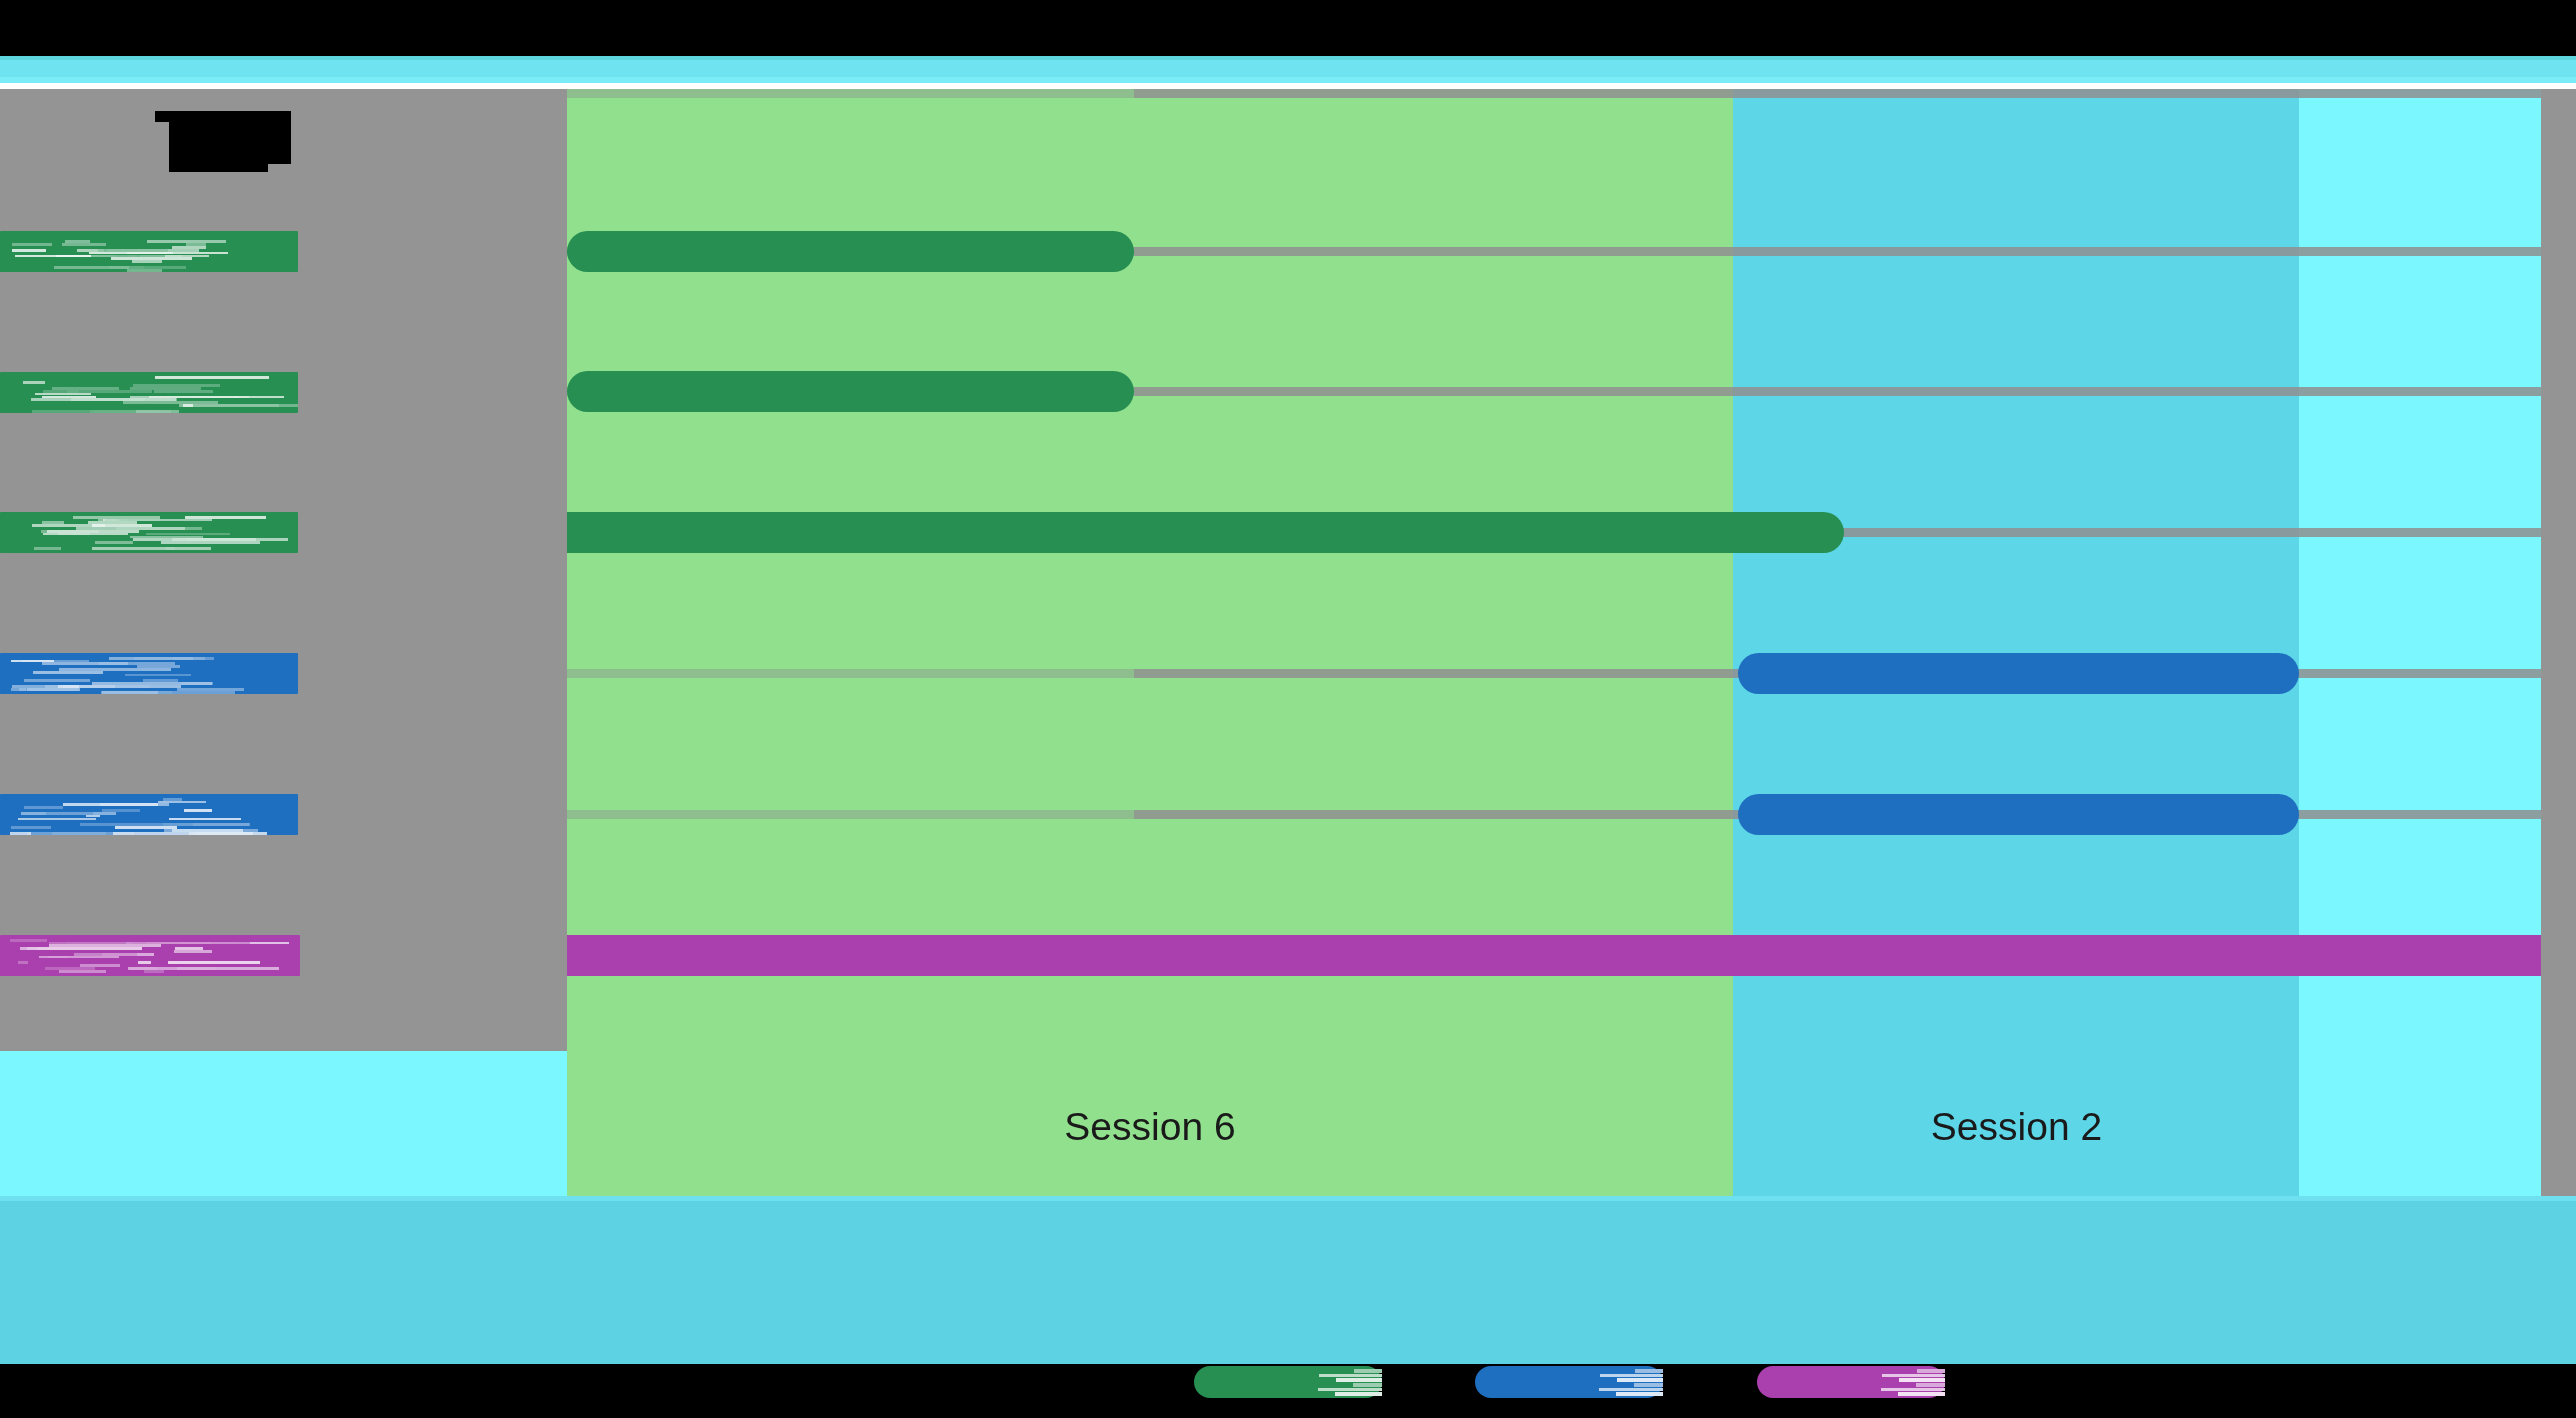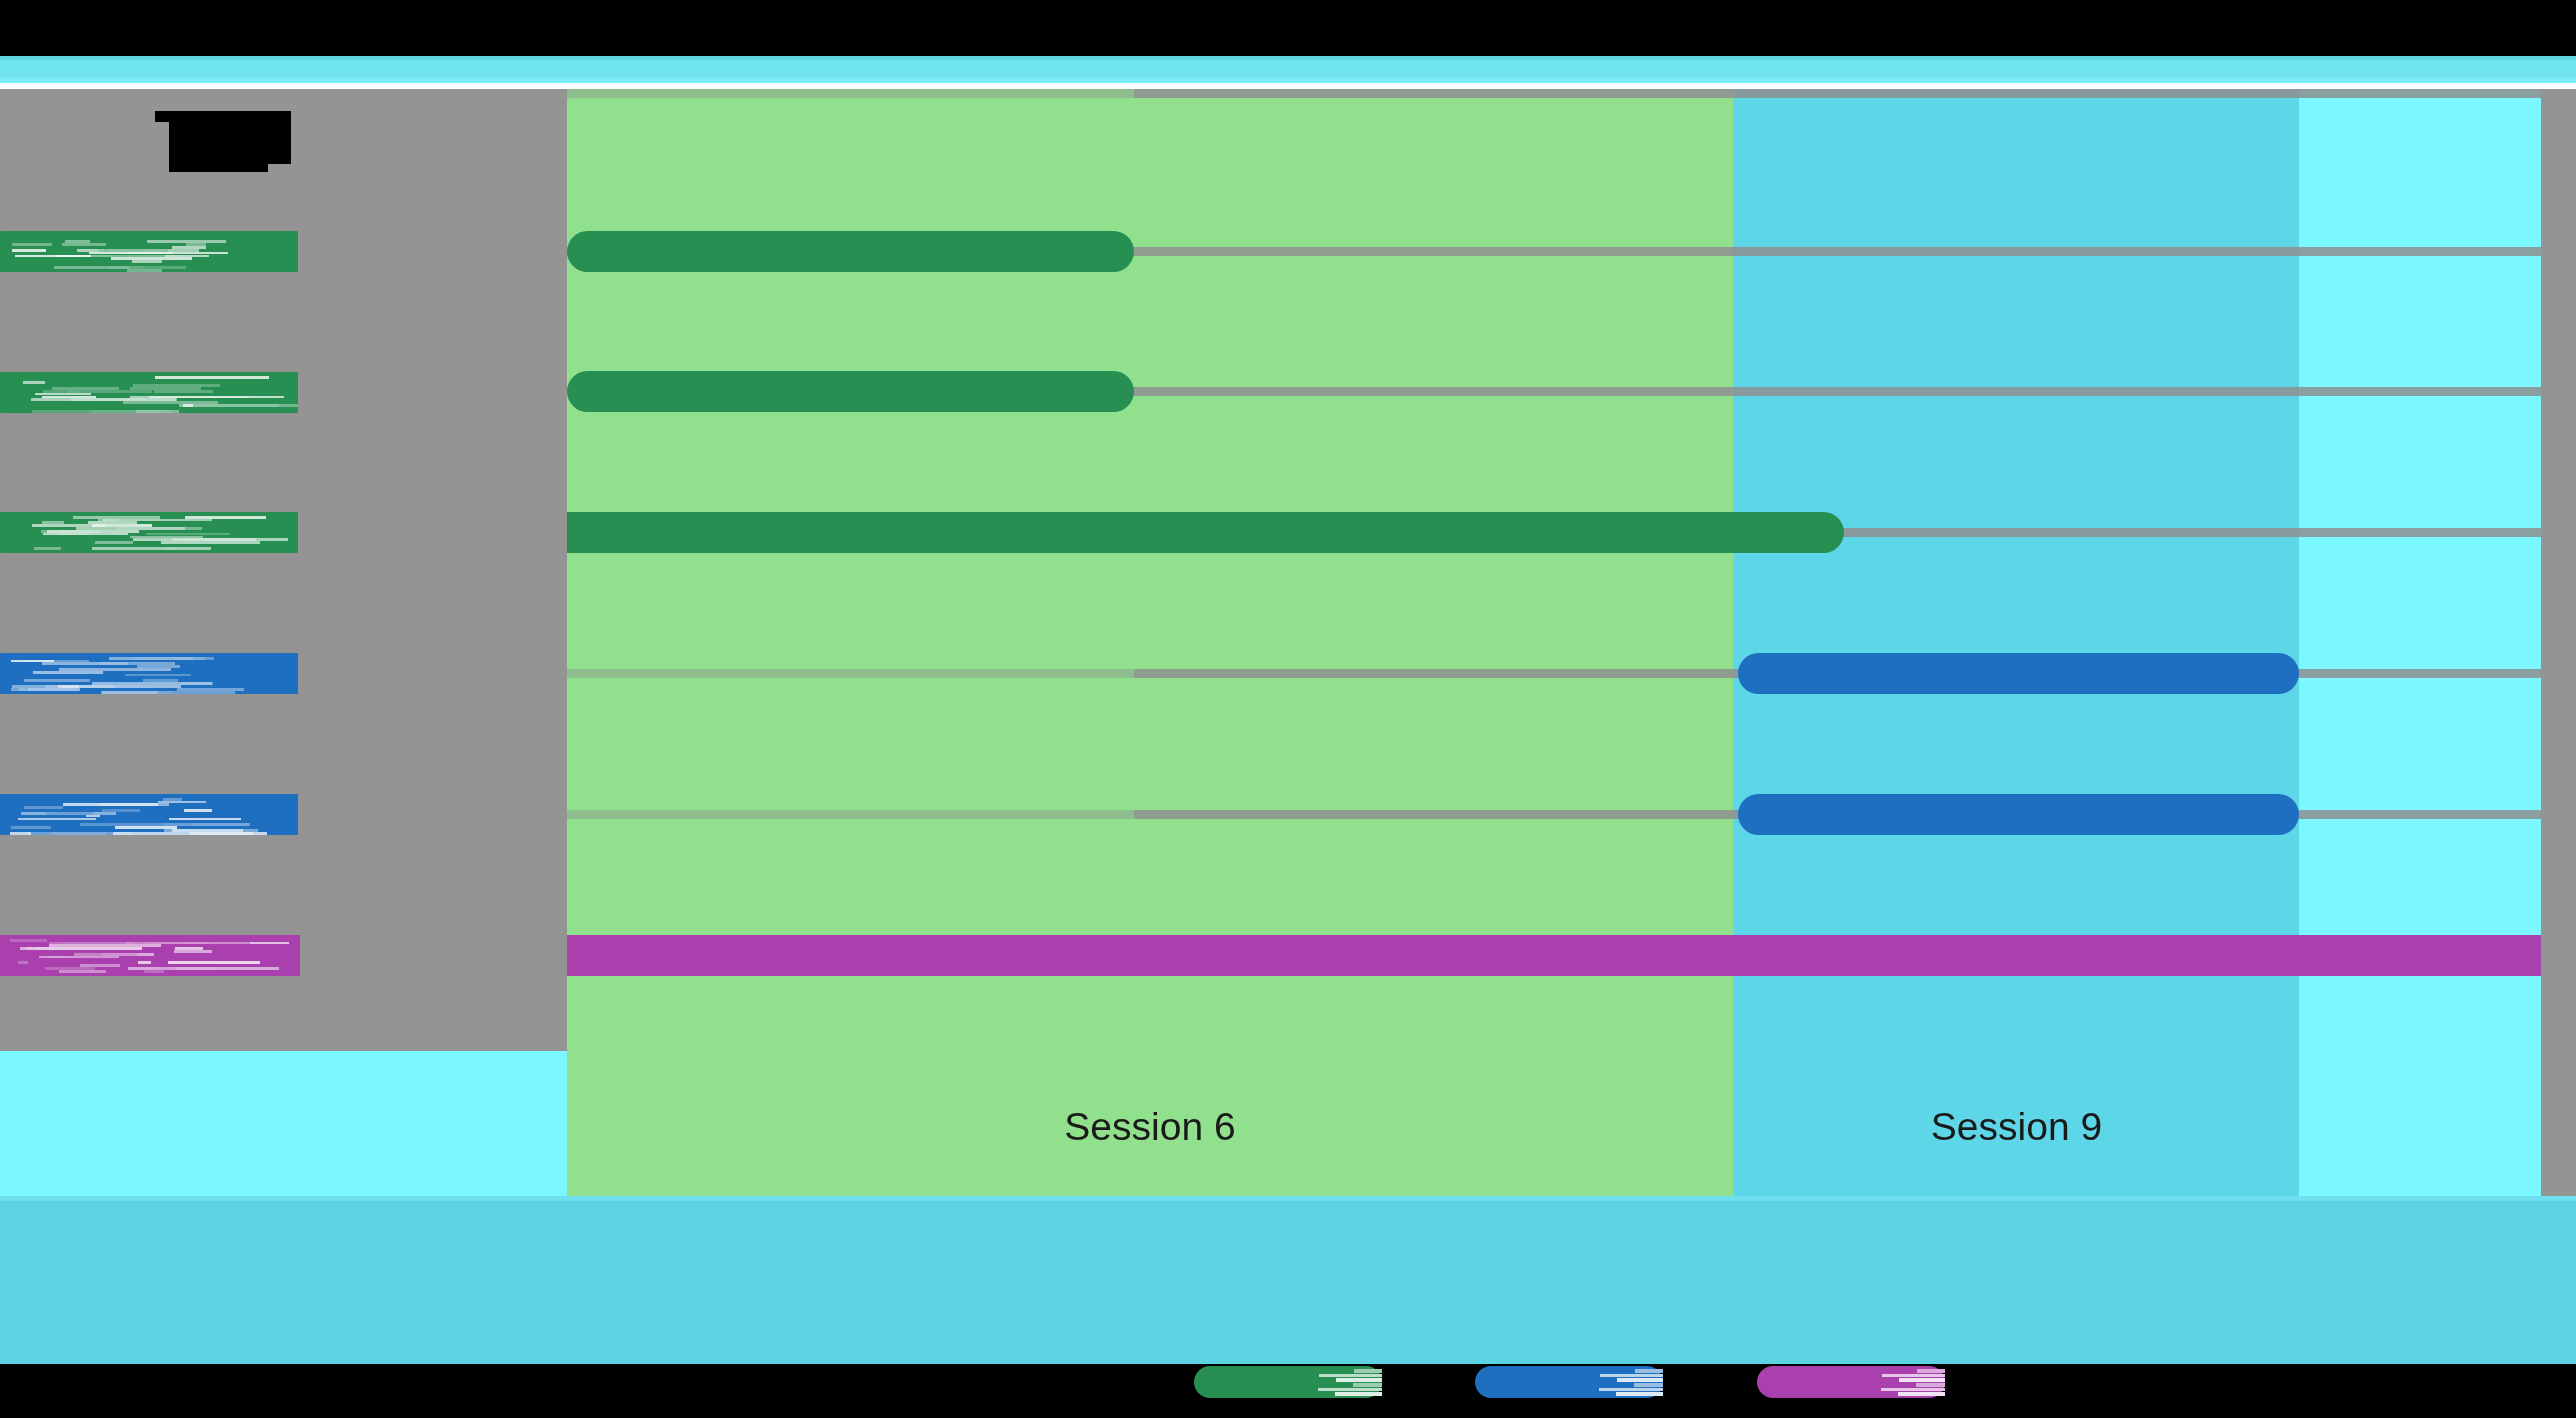--- a/index.html
+++ b/index.html
@@ -270,21 +270,21 @@
     <div id="bars">
         <div class="bar" title="DataSci 1" style="left: 0px; width: 567px; top: 142px; background: rgb(38, 143, 81);"></div>
         <div class="bar" title="DataSci 2" style="left: 0px; width: 567px; top: 282px; background: rgb(38, 143, 81);"></div>
         <div class="bar" title="DataSci 3" style="left: -194px; width: 1471px; top: 423px; background: rgb(38, 143, 81);"></div>
         <div class="bar" title="DataSci B1" style="left: 1171px; width: 561px; top: 564px; background: rgb(31, 111, 192);"></div>
         <div class="bar" title="DataSci B2" style="left: 1171px; width: 561px; top: 705px; background: rgb(31, 111, 192);"></div>
         <div class="bar" title="DataSci C1" style="left: -262px; width: 2266px; top: 846px; background: rgb(169, 64, 173);"></div>
       </div>
     <div id="bandlabels">
         <div class="band-label" style="left: 0px; width: 1166px; text-align: center;">Session 6</div>
-        <div class="band-label" style="left: 1166px; width: 567px; text-align: center;">Session 9</div>
+        <div class="band-label" style="left: 1166px; width: 567px; text-align: center;">Session 2</div>
       </div>
   </div>
 
   <div class="leftcyan"></div>
 
   <div class="vscroll"></div>
 
   <div class="bottomcyan-top"></div>
   <div class="bottomcyan"></div>
 

